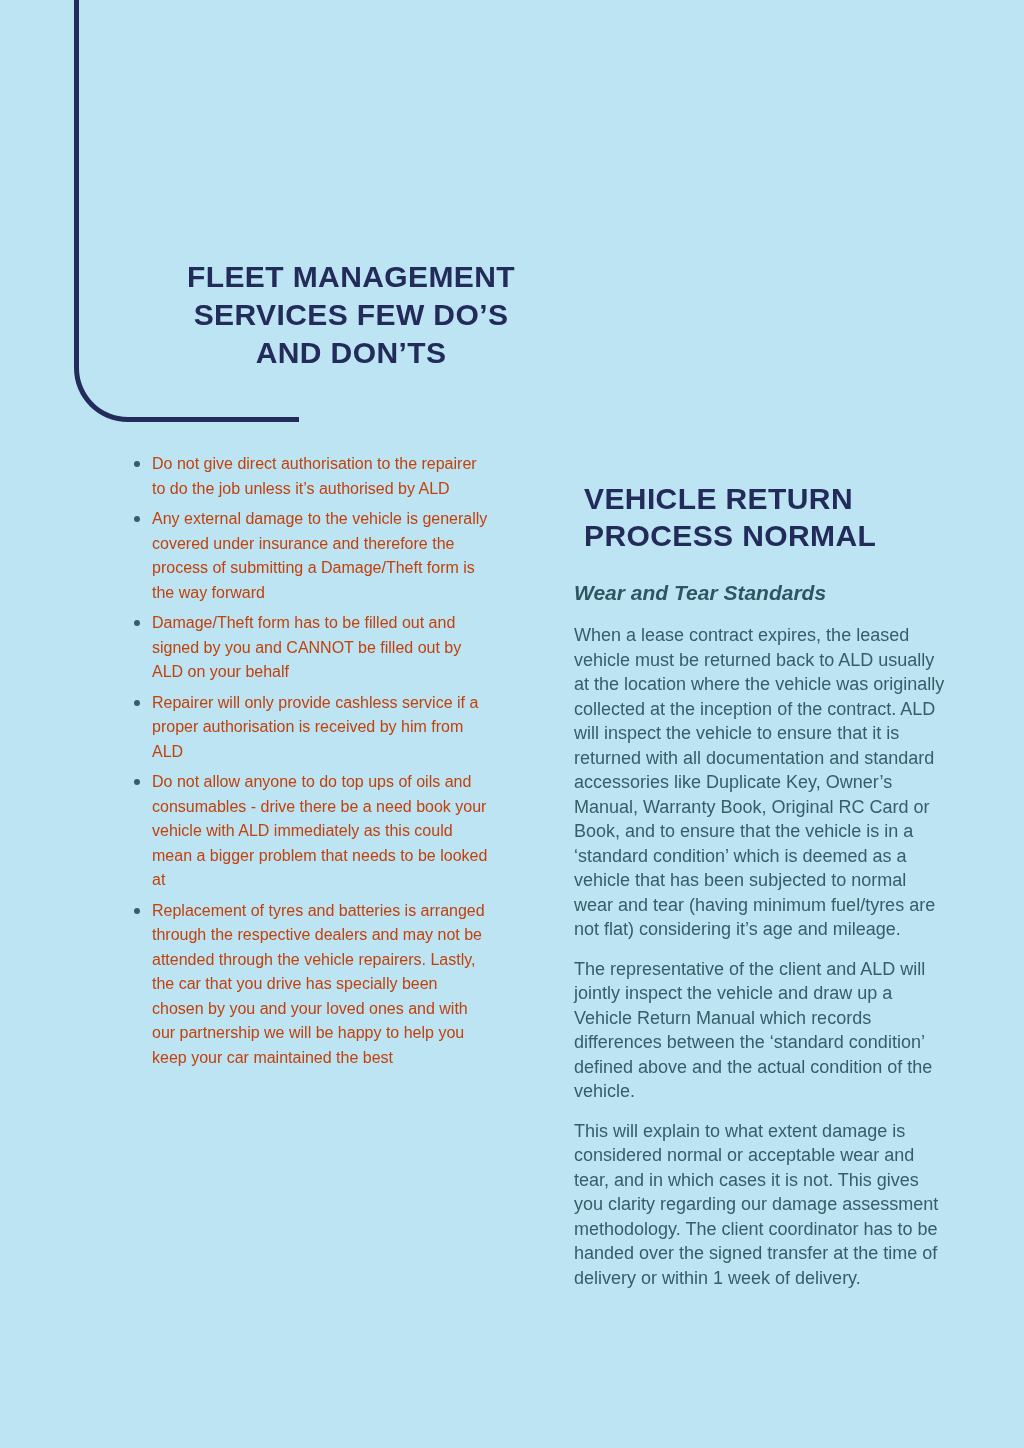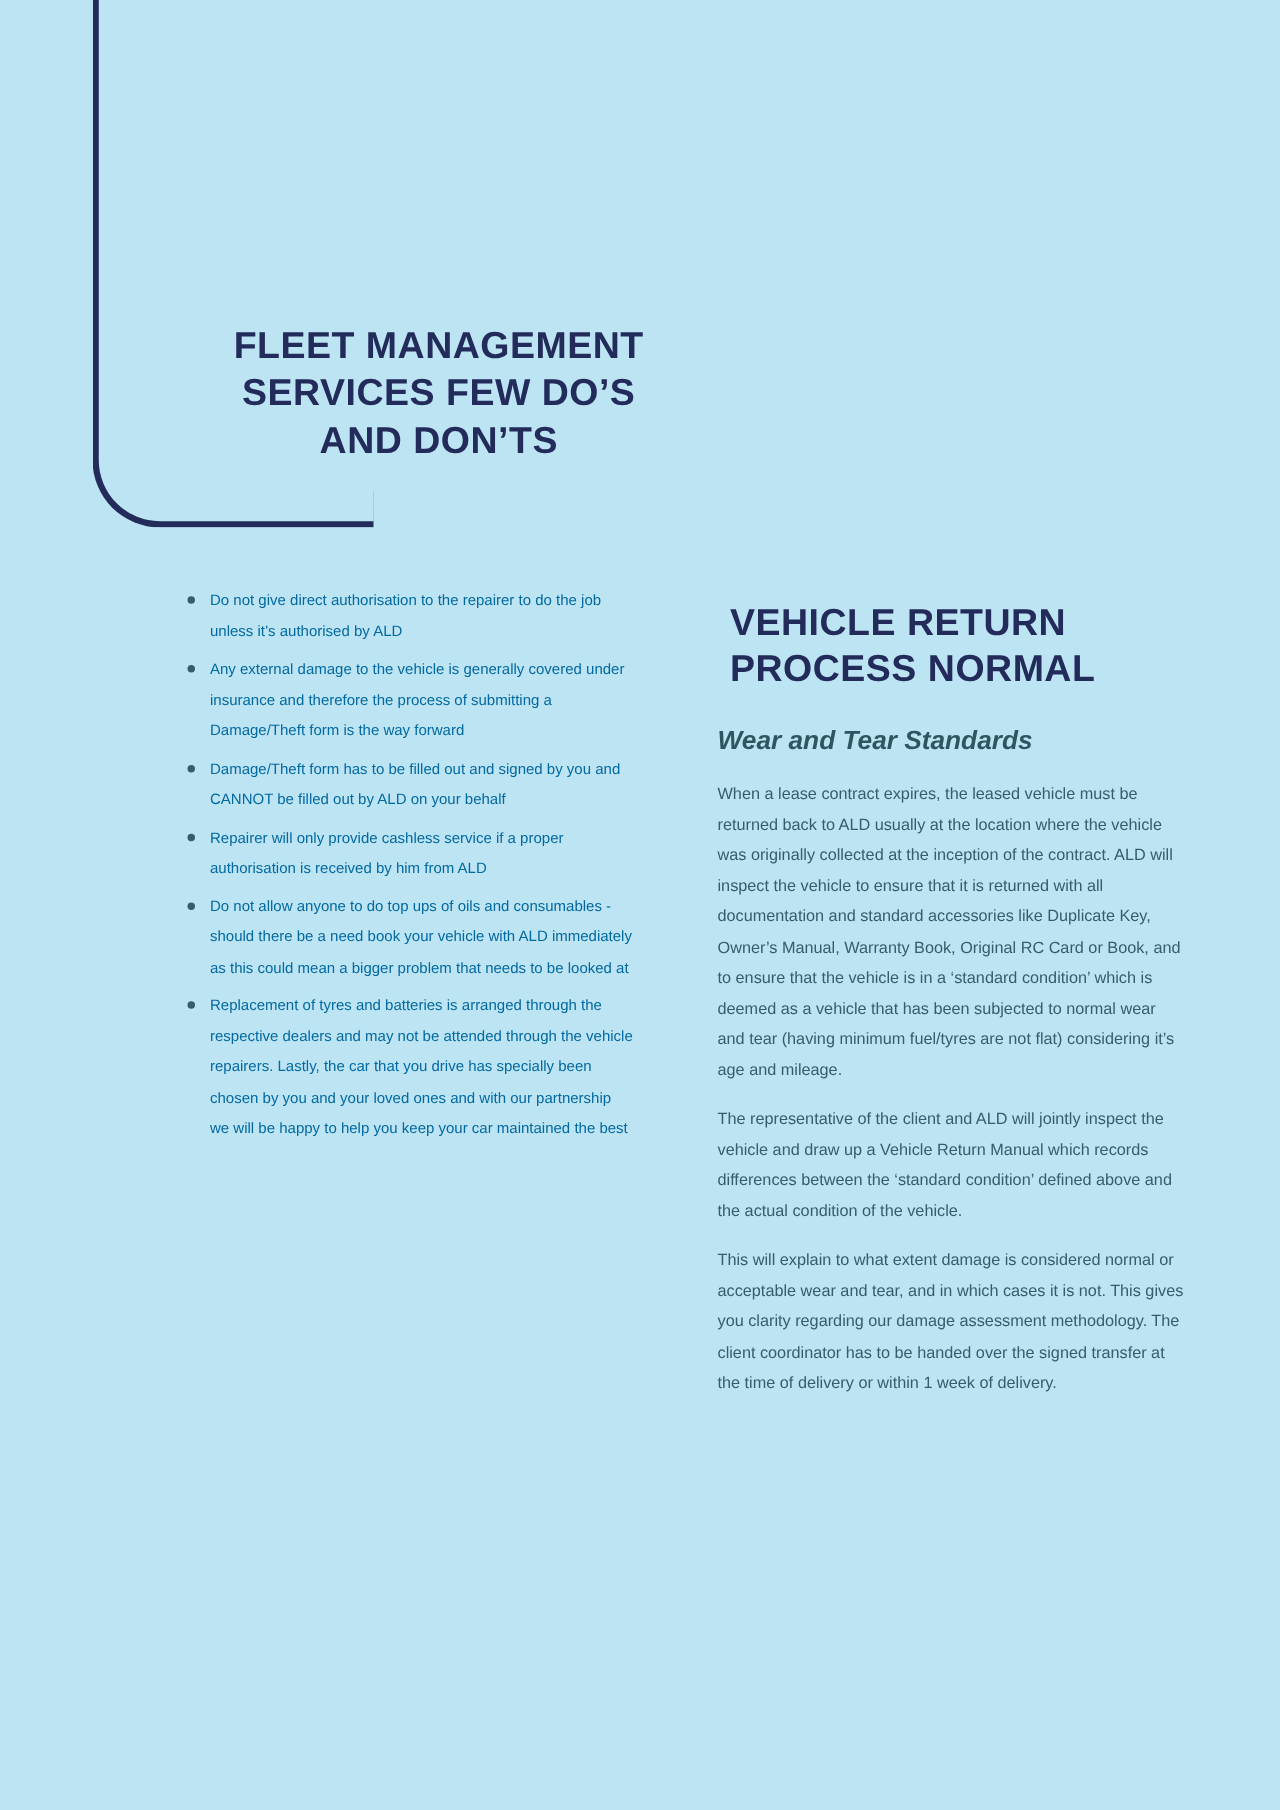--- a/index.html
+++ b/index.html
@@ -37,25 +37,25 @@
     letter-spacing: 0.4px;
     color: #222b59;
     white-space: pre-line;
     text-align: center;
   }
   .bullet-list {
     position: absolute;
     left: 133px;
     top: 452px;
     width: 358px;
-    margin: 16px;
+    margin: 0;
     padding: 0;
     list-style: none;
-    color: #0369a1;
-    font-size: 12px;
+    color: #c2410c;
+    font-size: 16px;
     line-height: 24.5px;
   }
   .bullet-list li {
     position: relative;
     padding-left: 19px;
     margin-bottom: 6px;
   }
   .bullet-dot {
     position: absolute;
     left: 1px;
@@ -83,21 +83,21 @@
   .subheading {
     margin: 27px 0 0 0;
     font-size: 21px;
     font-weight: 700;
     color: #2e5660;
     font-style: italic;
   }
   .right-col p {
     margin: 15px 0 0 0;
     color: #375d68;
-    font-size: 13px;
+    font-size: 18px;
     line-height: 24.5px;
   }
   .right-col p.first {
     margin-top: 18px;
   }
 </style>
 </head>
 <body>
 
 <div class="page">
@@ -120,21 +120,21 @@
     <li>
       <span class="bullet-dot"></span>
       <span>Damage/Theft form has to be filled out and signed by you and CANNOT be filled out by ALD on your behalf</span>
     </li>
     <li>
       <span class="bullet-dot"></span>
       <span>Repairer will only provide cashless service if a proper authorisation is received by him from ALD</span>
     </li>
     <li>
       <span class="bullet-dot"></span>
-      <span>Do not allow anyone to do top ups of oils and consumables - should there be a need book your vehicle with ALD immediately as this could mean a bigger problem that needs to be looked at</span>
+      <span>Do not allow anyone to do top ups of oils and consumables - drive there be a need book your vehicle with ALD immediately as this could mean a bigger problem that needs to be looked at</span>
     </li>
     <li>
       <span class="bullet-dot"></span>
       <span>Replacement of tyres and batteries is arranged through the respective dealers and may not be attended through the vehicle repairers. Lastly, the car that you drive has specially been chosen by you and your loved ones and with our partnership we will be happy to help you keep your car maintained the best</span>
     </li>
   </ul>
 
   <div class="right-col">
     <h2 class="right-title">VEHICLE RETURN
 PROCESS NORMAL</h2>

